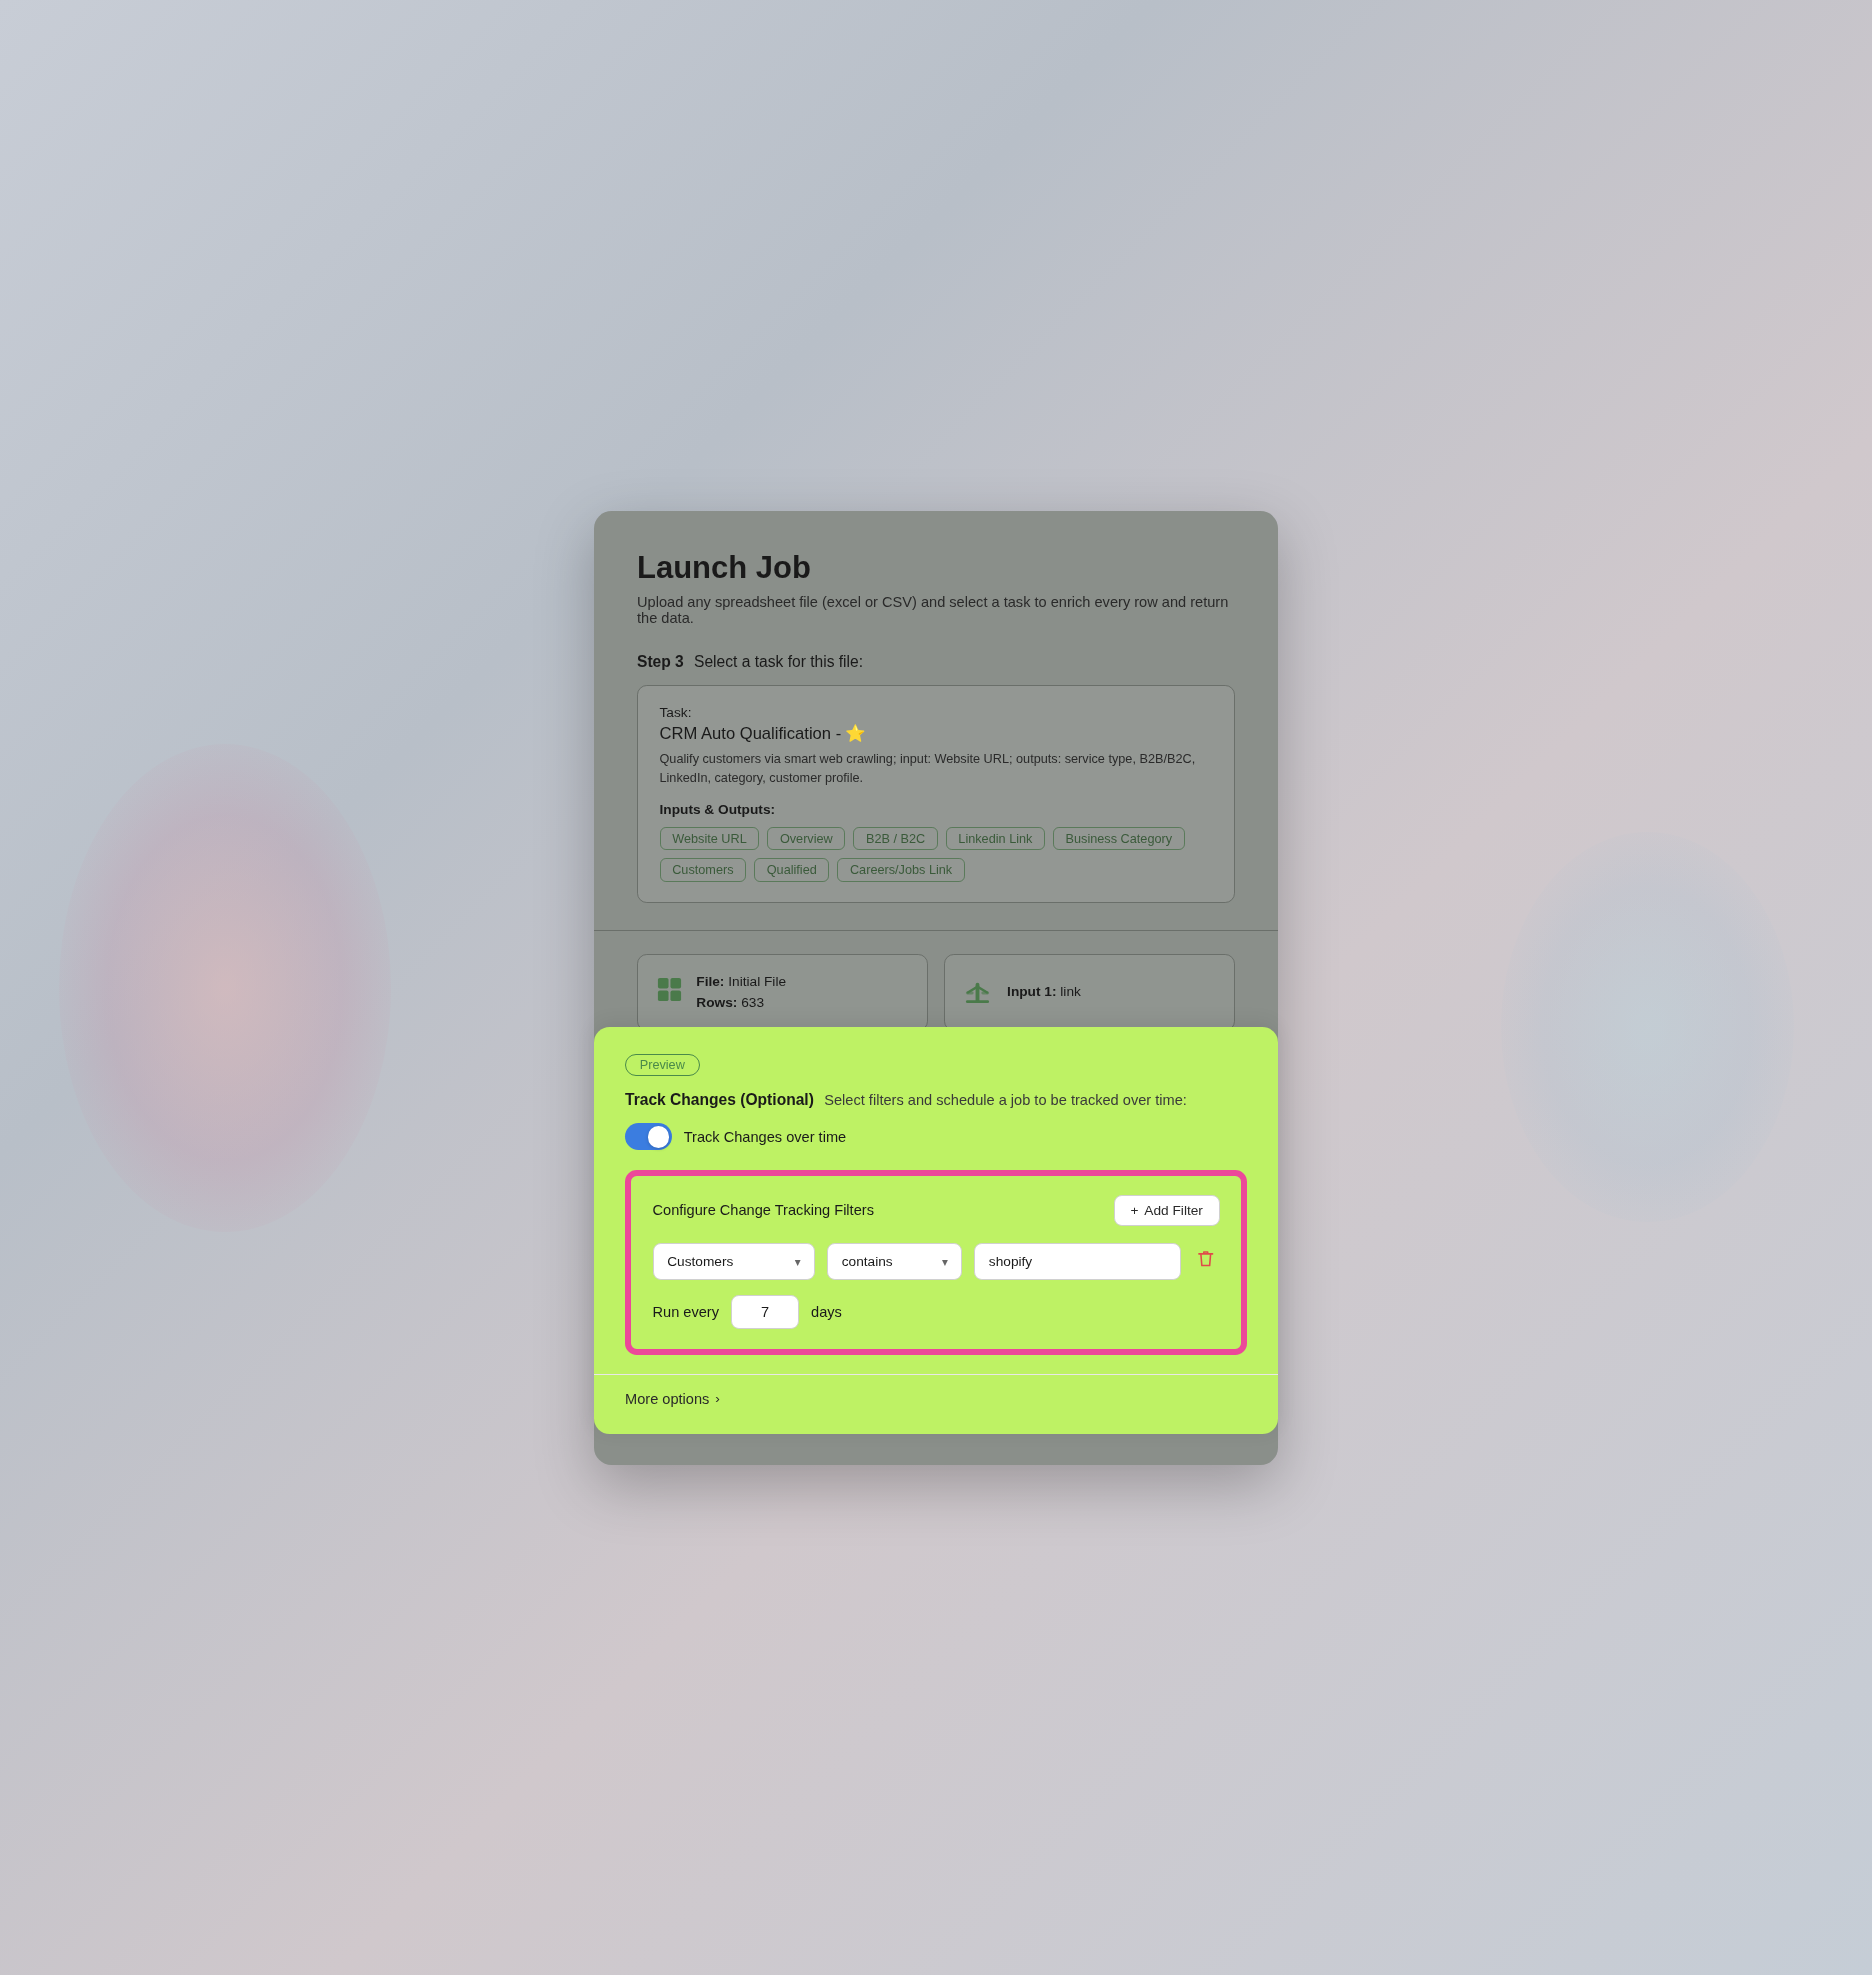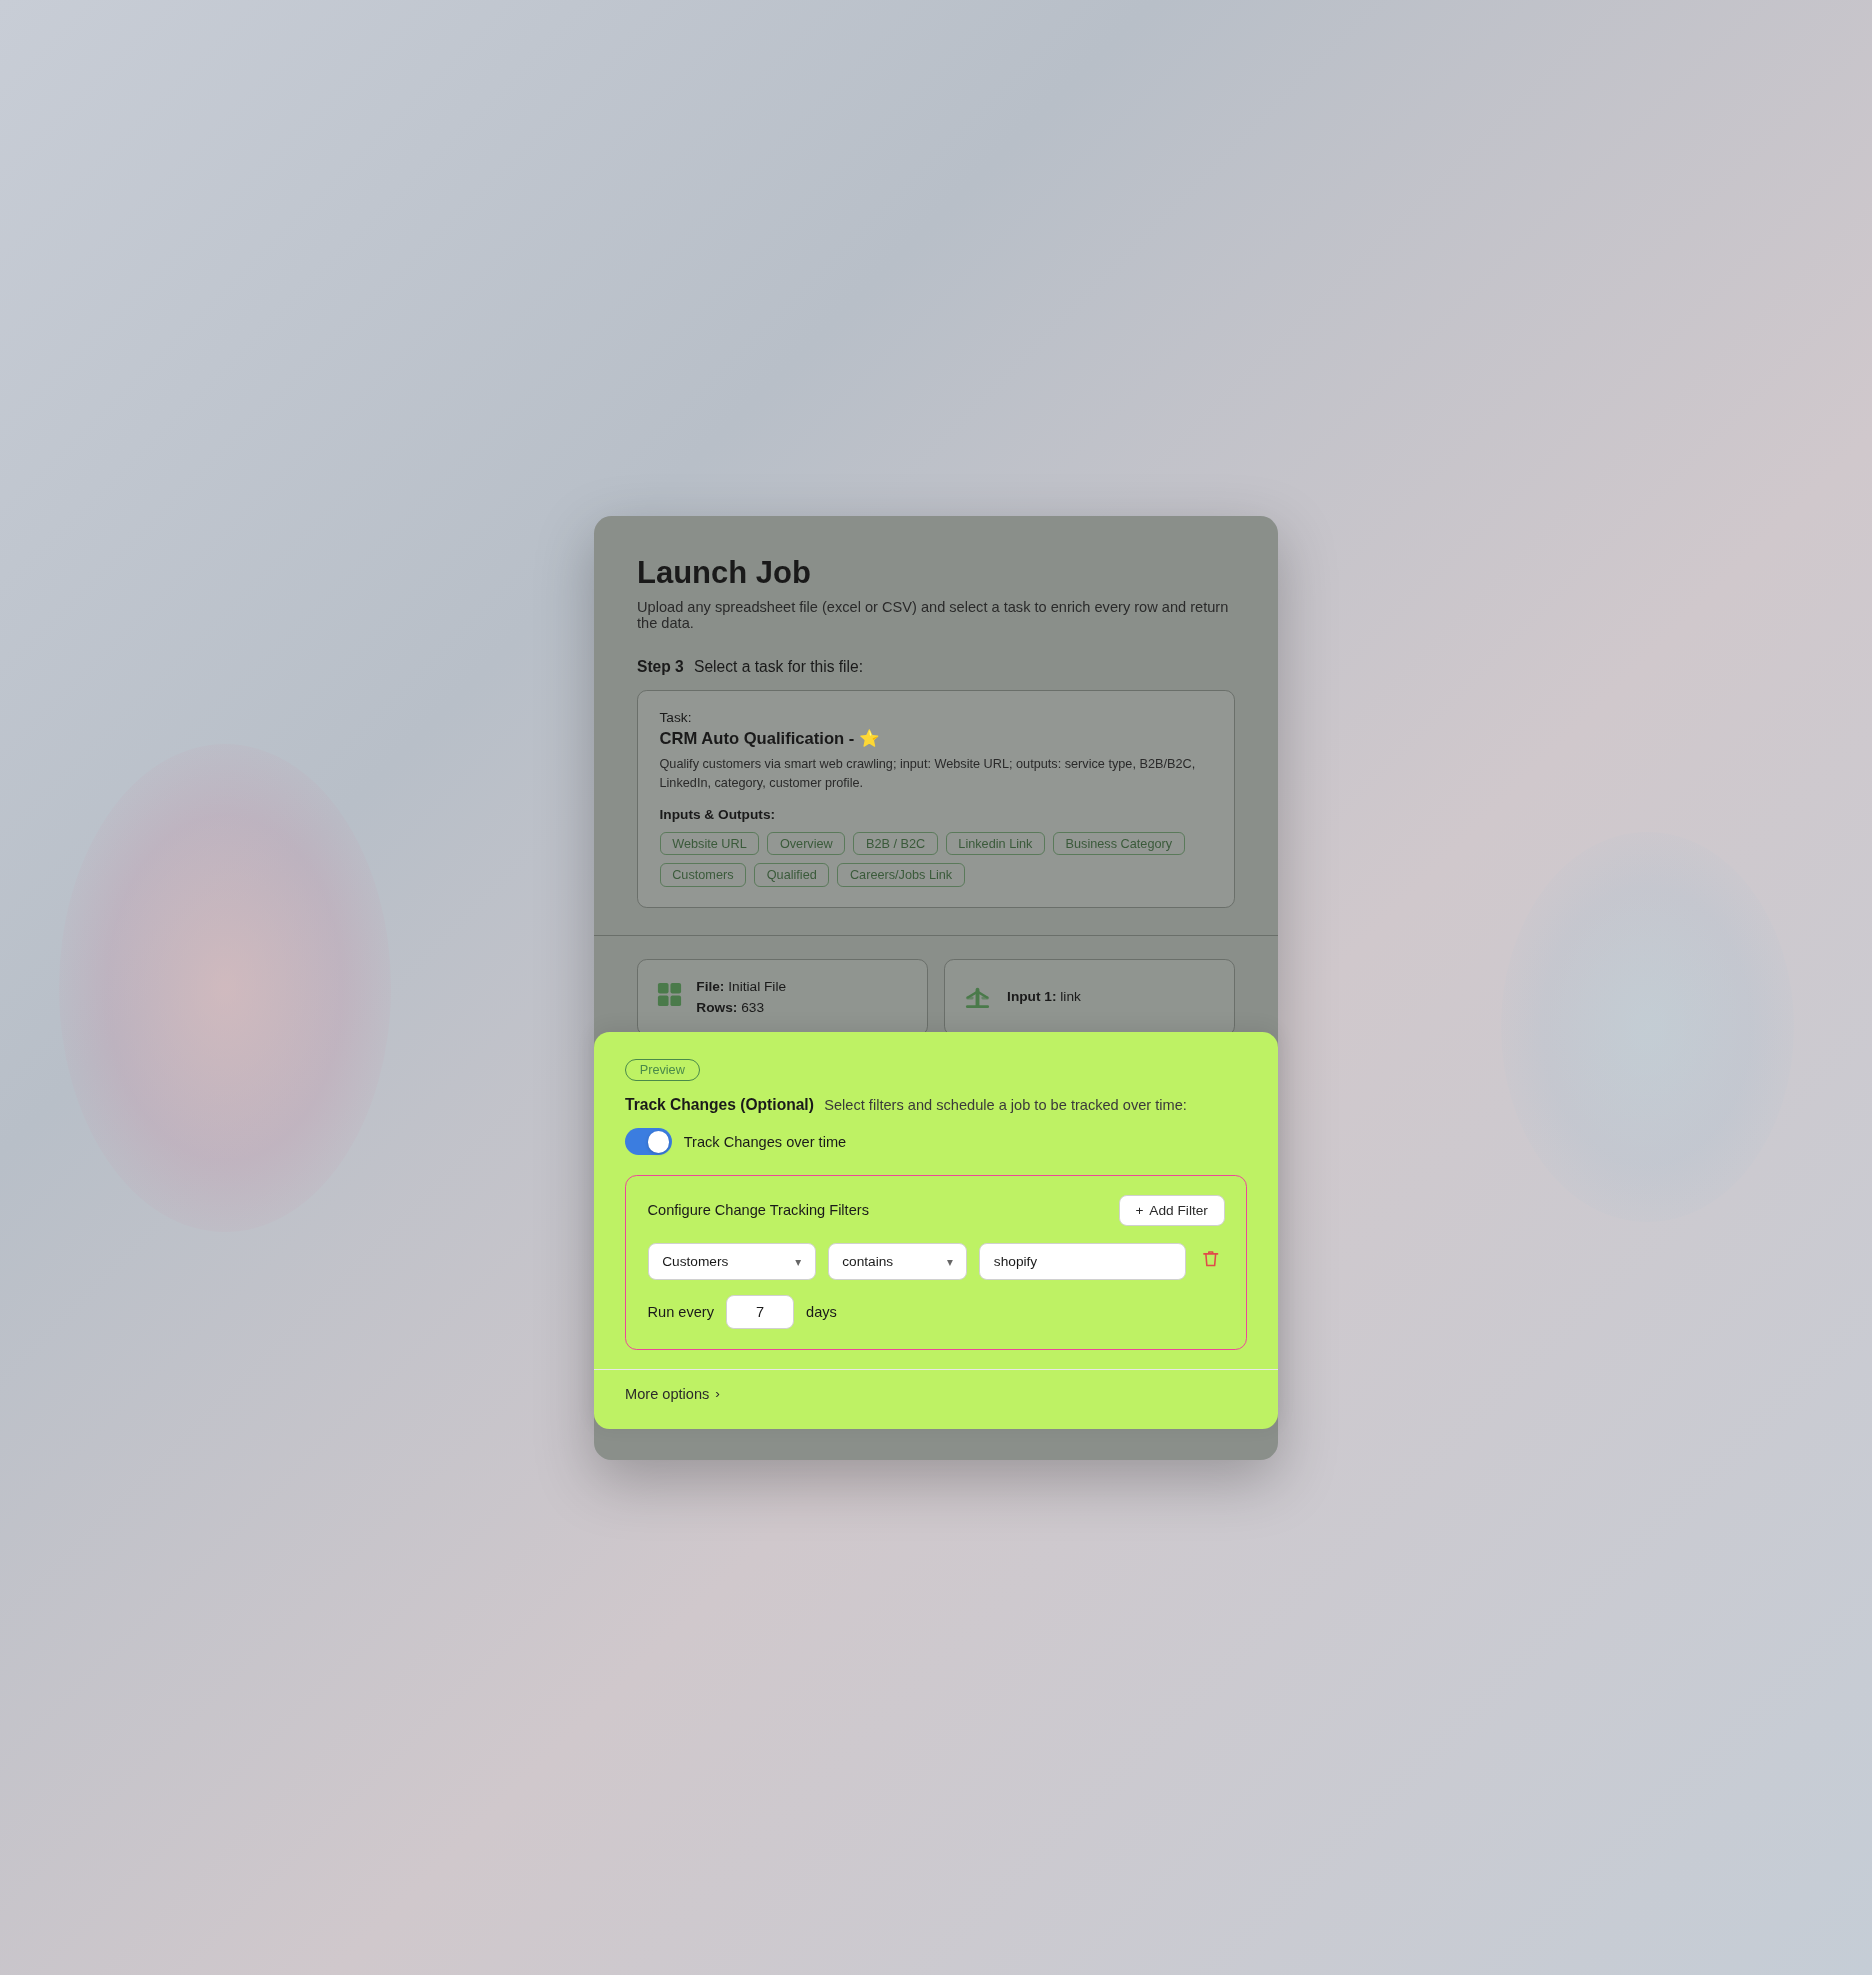--- a/index.html
+++ b/index.html
@@ -84,21 +84,21 @@
 
     .task-label {
       font-size: 13.7px;
       color: #1a1a1a;
       font-weight: 500;
       margin-bottom: 3.9px;
     }
 
     .task-name {
       font-size: 16.6px;
-      font-weight: 700;
+      font-weight: 400;
       color: #1a1a1a;
       margin-bottom: 5.9px;
     }
 
     .task-desc {
       font-size: 12.7px;
       color: #2a2a2a;
       margin-bottom: 13.7px;
       line-height: 1.5;
     }
@@ -228,21 +228,21 @@
       right: 2.9px;
       box-shadow: 0 1px 3.9px rgba(0,0,0,0.2);
     }
 
     .toggle-label {
       font-size: 14.6px;
       color: #1a1a1a;
     }
 
     .filter-section {
-      border: 1px solid #ec4899;
+      border: 6px solid #ec4899;
       border-radius: 11.7px;
       padding: 19.5px 21.5px;
       margin-bottom: 15.6px;
     }
 
     .filter-header {
       display: flex;
       align-items: center;
       justify-content: space-between;
       margin-bottom: 17.6px;

